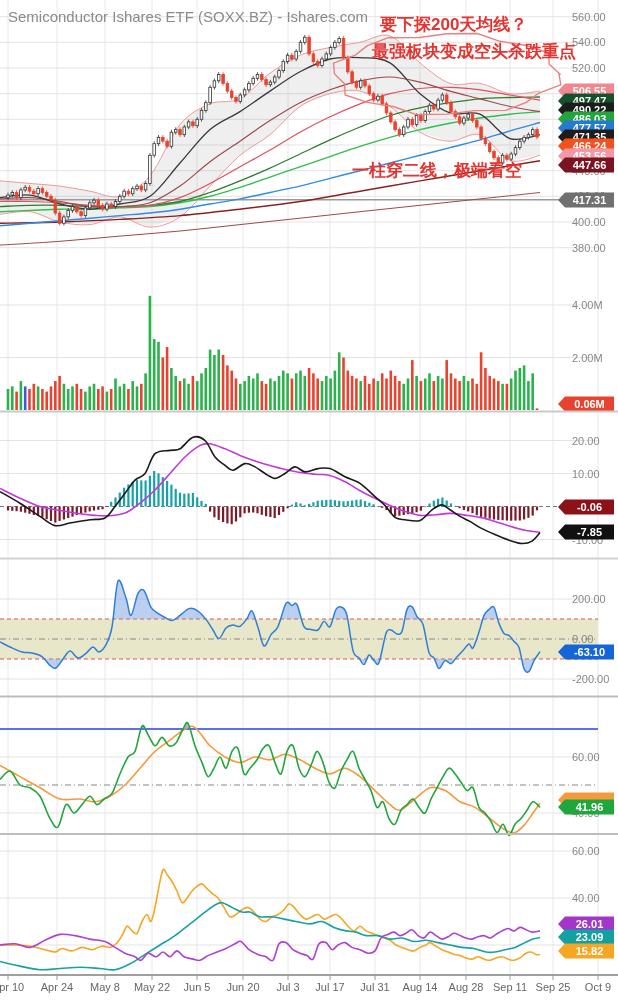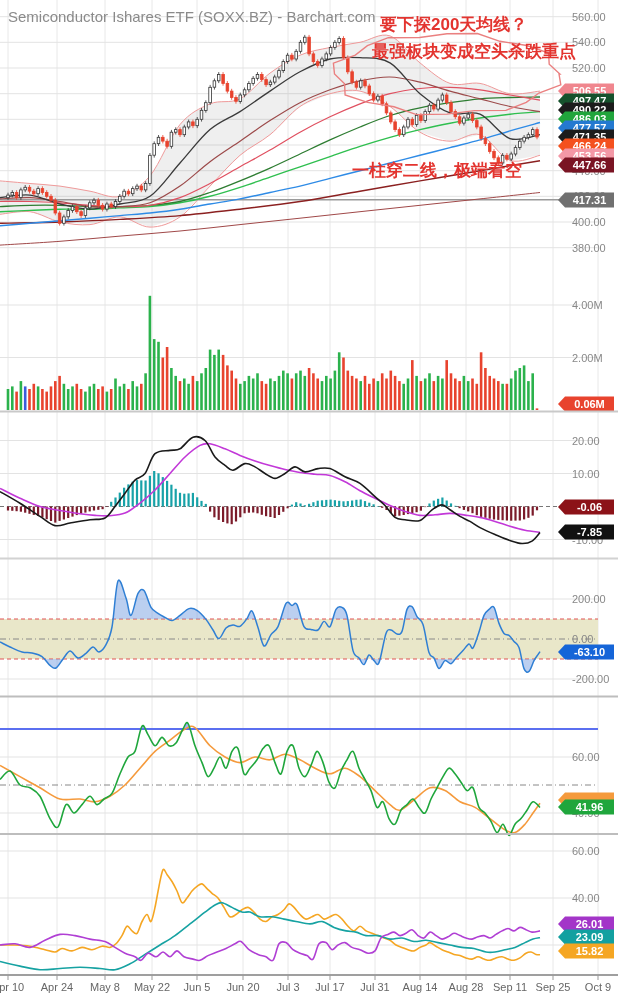--- a/index.html
+++ b/index.html
@@ -6,21 +6,21 @@
   .page{position:relative;width:618px;height:1000px;background:#fff;overflow:hidden;
         font-family:"Liberation Sans",sans-serif;}
   .title{position:absolute;left:8px;top:8px;font-size:15px;color:#8a8a8a;z-index:5;}
   #chart-root,#chart-root svg{position:absolute;left:0;top:0;width:618px;height:1000px;}
   svg text{font-family:"Liberation Sans",sans-serif;}
 </style>
 </head>
 <body>
 
 <div class="page">
-  <div class="title">Semiconductor Ishares ETF (SOXX.BZ) - Barchart.com</div>
+  <div class="title">Semiconductor Ishares ETF (SOXX.BZ) - Ishares.com</div>
   <div id="chart-root">
       <svg width="618" height="1000" viewBox="0 0 618 1000">
         <g>
           <line x1="8" y1="0" x2="8" y2="975" stroke="#e8e8e8" stroke-width="1"></line>
           <line x1="57" y1="0" x2="57" y2="975" stroke="#e8e8e8" stroke-width="1"></line>
           <line x1="105" y1="0" x2="105" y2="975" stroke="#e8e8e8" stroke-width="1"></line>
           <line x1="152" y1="0" x2="152" y2="975" stroke="#e8e8e8" stroke-width="1"></line>
           <line x1="197" y1="0" x2="197" y2="975" stroke="#e8e8e8" stroke-width="1"></line>
           <line x1="243" y1="0" x2="243" y2="975" stroke="#e8e8e8" stroke-width="1"></line>
           <line x1="288" y1="0" x2="288" y2="975" stroke="#e8e8e8" stroke-width="1"></line>

